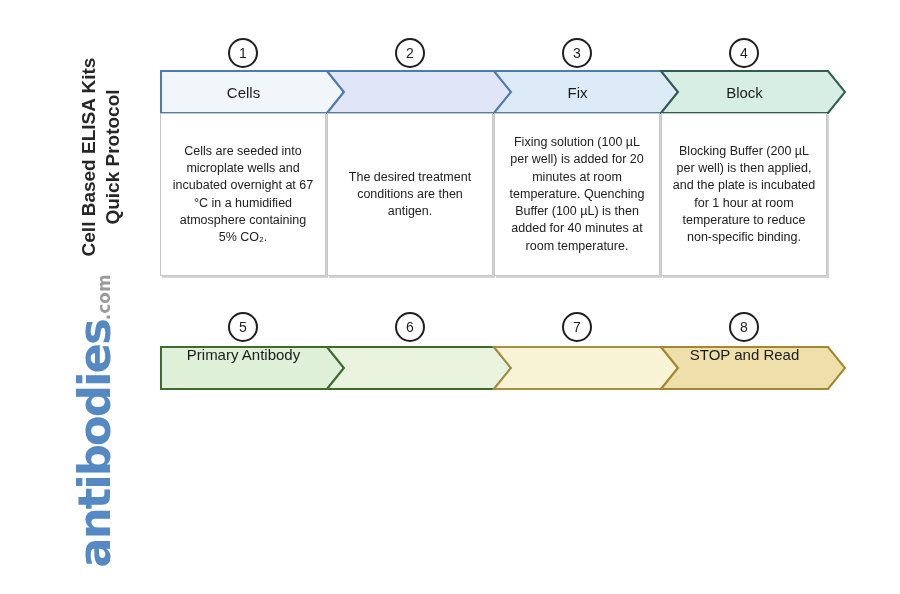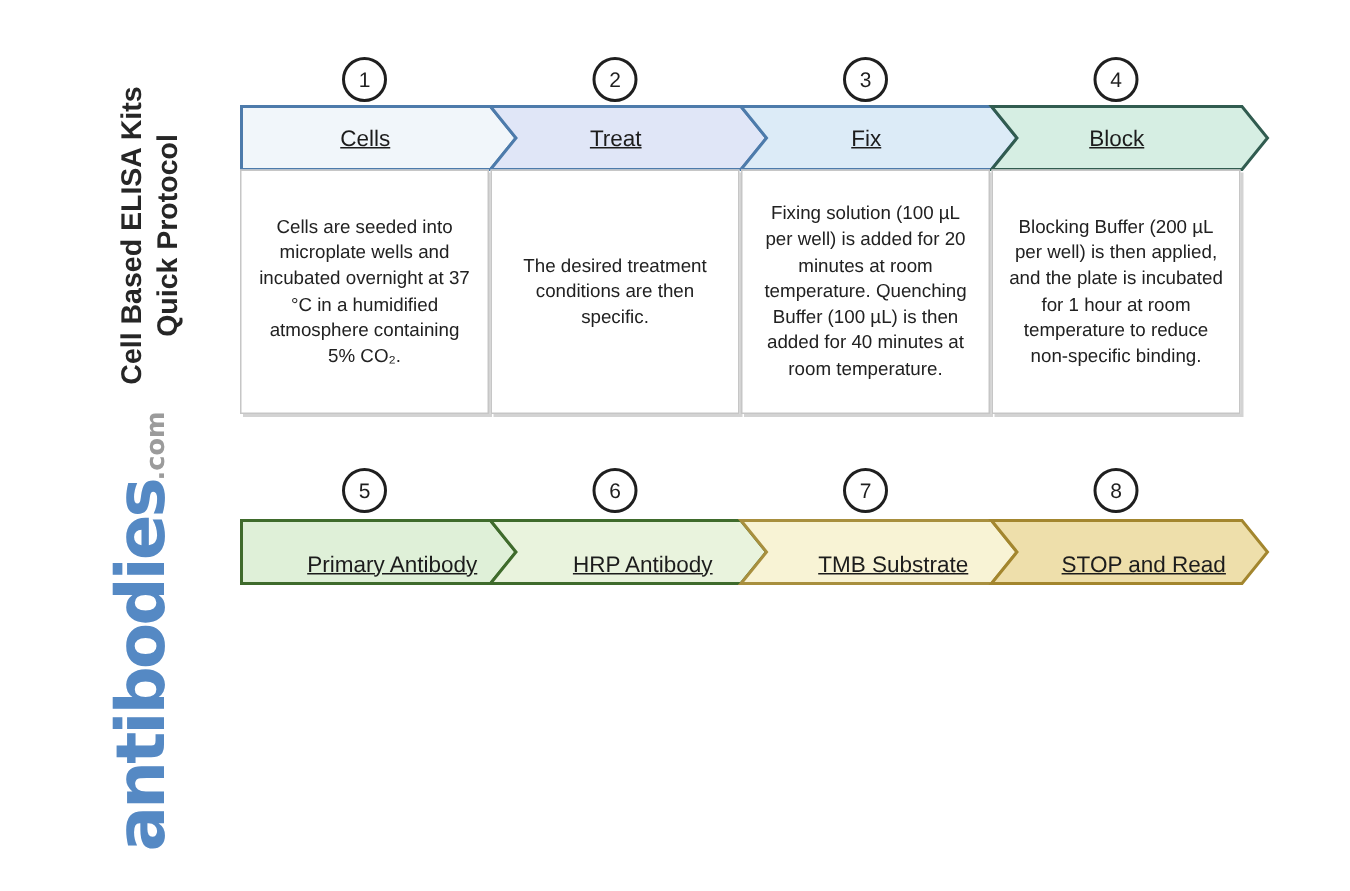--- a/index.html
+++ b/index.html
@@ -36,24 +36,24 @@
     border:2px solid #1f1f1f;background:#fff;box-sizing:border-box;
     display:flex;align-items:center;justify-content:center;
     font-size:14px;color:#1f1f1f;
   }
   .band{position:absolute;left:0;width:705px;height:44px;}
   .row1 .band{top:32px;}
   .row2 .band{top:34px;}
   .lab{
     position:absolute;width:167px;height:44px;
     display:flex;align-items:center;justify-content:center;
-    font-size:15px;color:#1c1c1c;text-decoration:underline;
+    font-size:15px;color:#1c1c1c;
   }
   .row1 .lab{top:32px;}
-  .row2 .lab{top:42px;padding-left:18px;}
+  .row2 .lab{top:20px;}
   .box{
     position:absolute;width:166px;background:#fff;
     border:1px solid #c6c6c6;box-sizing:border-box;
     box-shadow:2px 2px 0 rgba(175,175,175,0.55);
     display:flex;align-items:center;justify-content:center;
     text-align:center;padding:8px 10px;
     font-size:12.5px;line-height:1.38;color:#212121;
   }
   .row1 .box{top:75px;height:163px;}
   .row2 .box{top:77px;height:166px;}
@@ -80,43 +80,40 @@
     <div class="stepnum n3">4</div>
 
     <svg class="band" viewBox="0 0 705 44">
       <polygon points="1,1 167,1 184,22 167,43 1,43" stroke-width="2" fill="#f1f6fa" stroke="#4d7bab"></polygon>
       <polygon points="167,1 334,1 351,22 334,43 167,43 184,22" stroke-width="2" fill="#e0e6f7" stroke="#4d7bab"></polygon>
       <polygon points="334,1 501,1 518,22 501,43 334,43 351,22" stroke-width="2" fill="#dcebf7" stroke="#4d7bab"></polygon>
       <polygon points="501,1 668,1 685,22 668,43 501,43 518,22" stroke-width="2" fill="#d6eee3" stroke="#315c50"></polygon>
     </svg>
 
     <div class="lab c0">Cells</div>
-    <div class="lab c1">Treat</div>
     <div class="lab c3">Block</div>
     <div class="lab c2">Fix</div>
 
-    <div class="box c0">Cells are seeded into microplate wells and incubated overnight at 37 °C in a humidified atmosphere containing 5% CO₂.</div>
-    <div class="box c1">The desired treatment conditions are then specific.</div>
+    <div class="box c0">Cells are seeded into microplate wells and incubated overnight at 67 °C in a humidified atmosphere containing 5% CO₂.</div>
+    <div class="box c1">The desired treatment conditions are then antigen.</div>
     <div class="box c2">Fixing solution (100 µL per well) is added for 20 minutes at room temperature. Quenching Buffer (100 µL) is then added for 40 minutes at room temperature.</div>
     <div class="box c3">Blocking Buffer (200 µL per well) is then applied, and the plate is incubated for 1 hour at room temperature to reduce non-specific binding.</div>
   </div>
 
   <div class="row row2">
     <div class="stepnum n0">5</div>
     <div class="stepnum n1">6</div>
     <div class="stepnum n2">7</div>
     <div class="stepnum n3">8</div>
 
     <svg class="band" viewBox="0 0 705 44">
       <polygon points="1,1 167,1 184,22 167,43 1,43" stroke-width="2" fill="#dff0d8" stroke="#3f6b2c"></polygon>
       <polygon points="167,1 334,1 351,22 334,43 167,43 184,22" stroke-width="2" fill="#e9f3dd" stroke="#3f6b2c"></polygon>
       <polygon points="334,1 501,1 518,22 501,43 334,43 351,22" stroke-width="2" fill="#f8f3d5" stroke="#a88f3e"></polygon>
       <polygon points="501,1 668,1 685,22 668,43 501,43 518,22" stroke-width="2" fill="#eedfab" stroke="#a3862e"></polygon>
     </svg>
 
     <div class="lab c0">Primary Antibody</div>
-    <div class="lab c1">HRP Antibody</div>
-    <div class="lab c2">TMB Substrate</div>
     <div class="lab c3">STOP and Read</div>
 
   </div>
 
 </div>
 
 </body></html>

